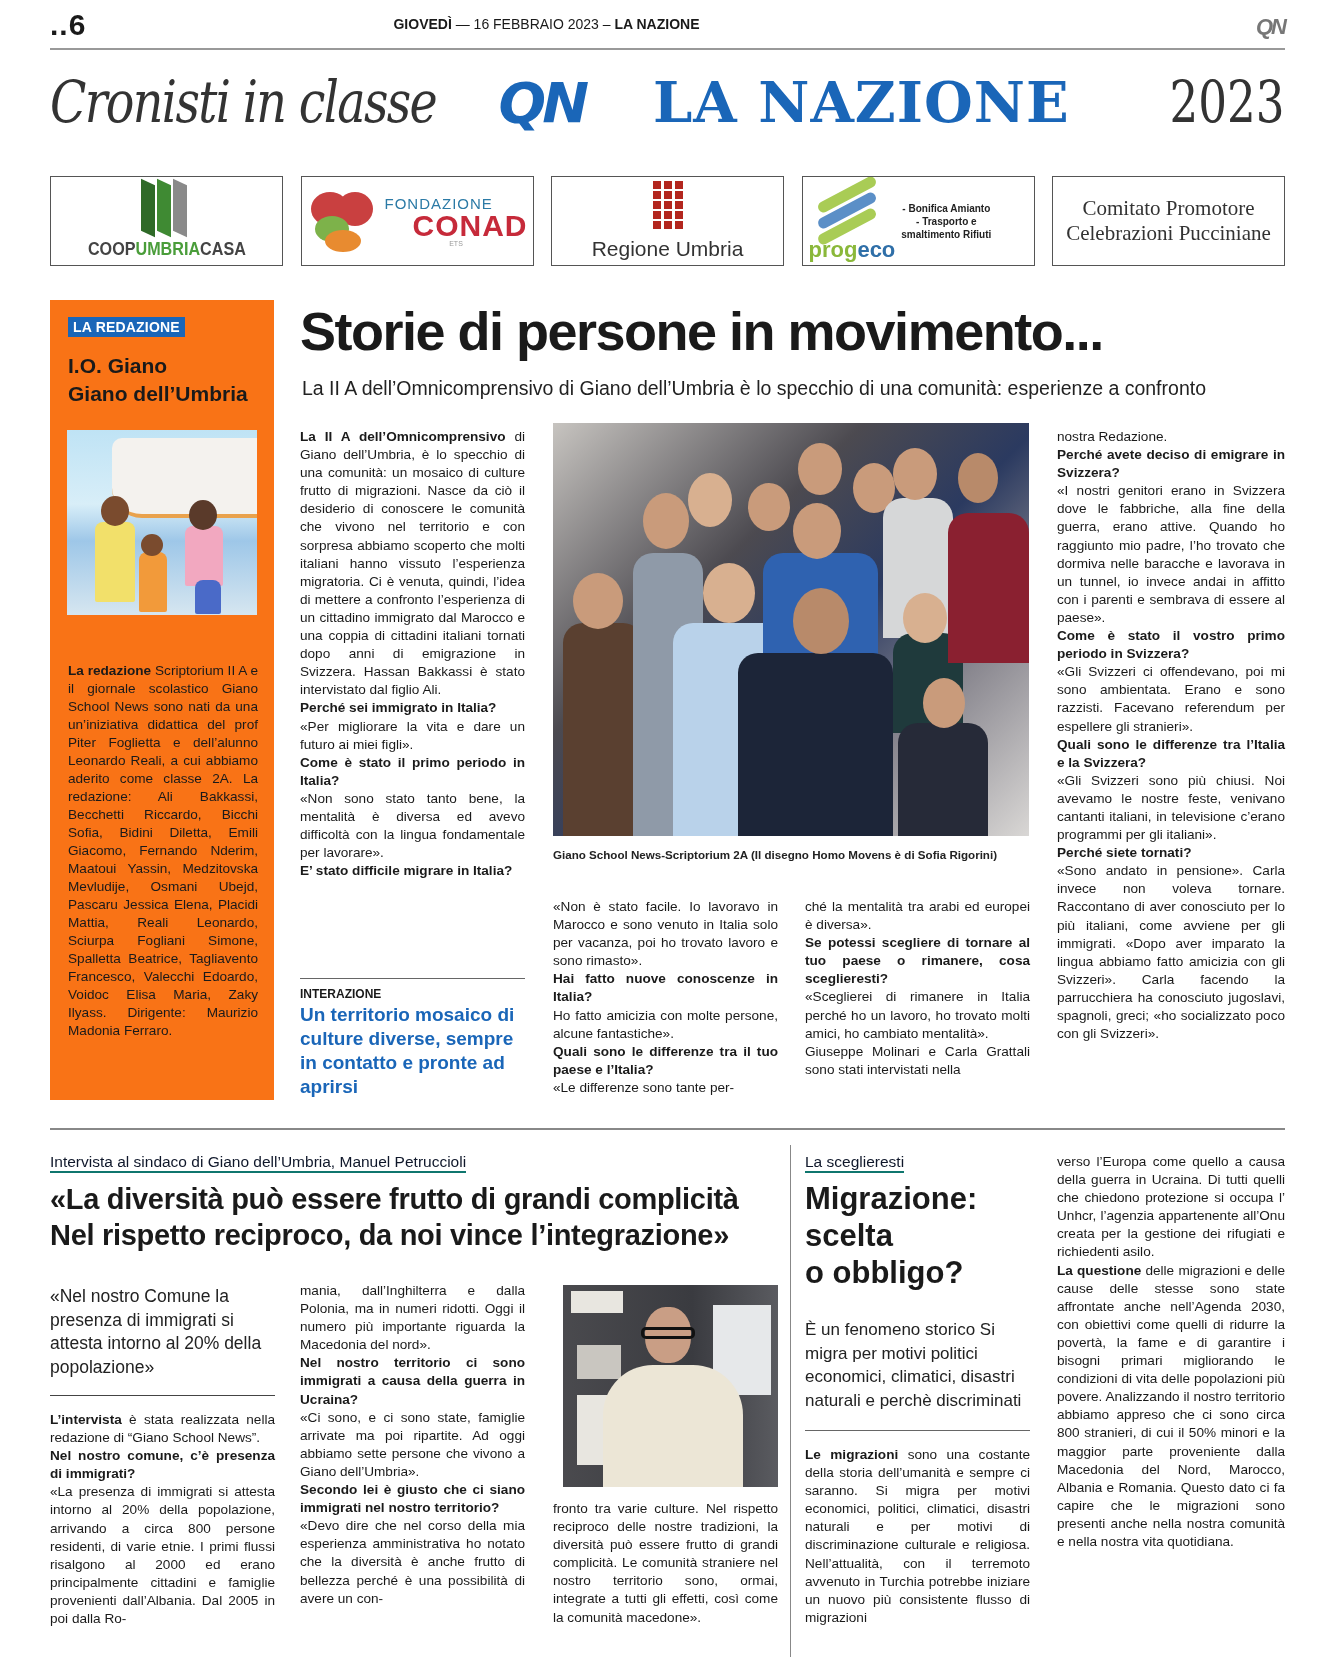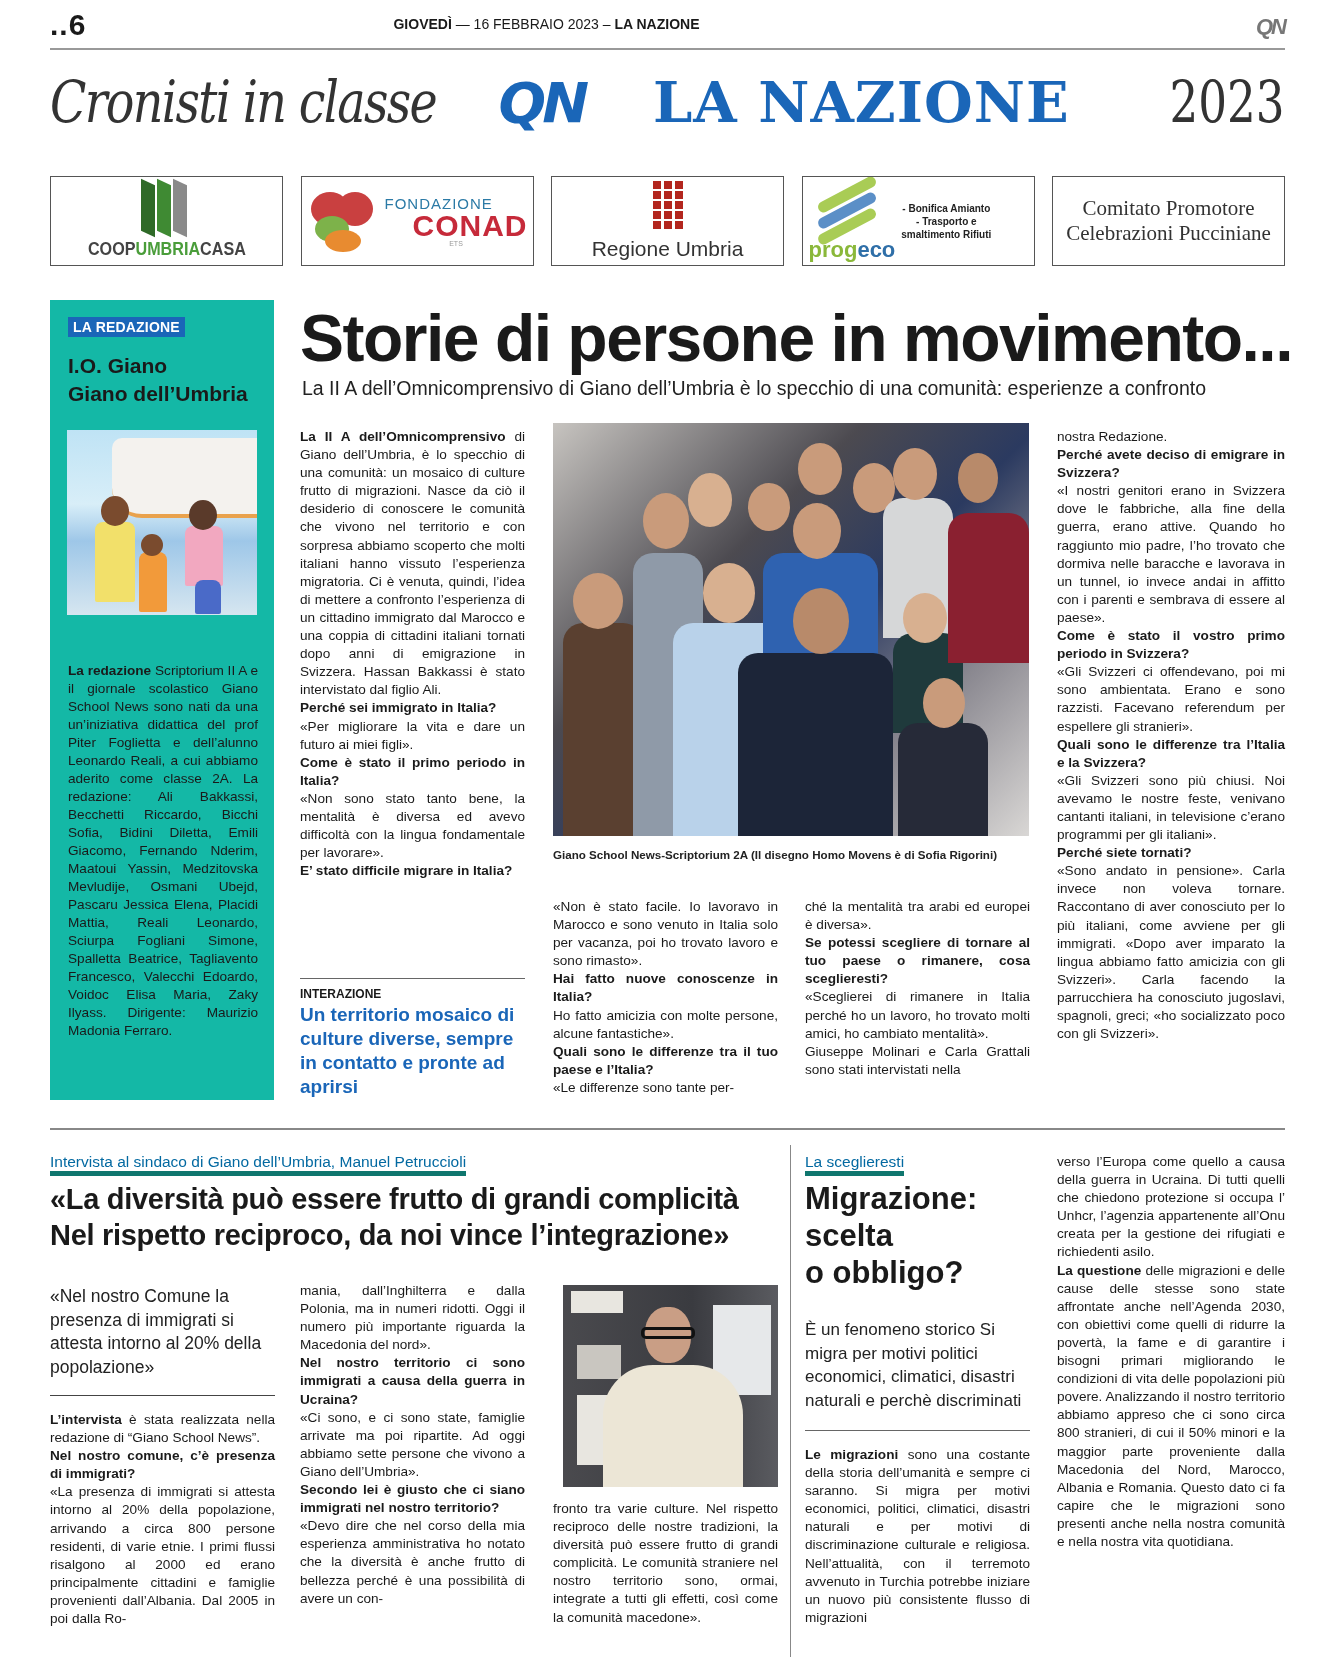--- a/index.html
+++ b/index.html
@@ -33,49 +33,49 @@
   .sp3-label { font-size: 21px; color: #333; font-family: "Liberation Sans Narrow", "Liberation Sans", sans-serif; }
   .sp4 { flex-direction: row; justify-content: flex-start; padding-left: 6px; gap: 6px; }
   .sp4-left { display: flex; flex-direction: column; align-items: flex-start; }
   .sp4-wave { width: 78px; height: 58px; position: relative; }
   .sp4-wave i { position: absolute; left: 6px; width: 64px; height: 11px; border-radius: 6px; transform: rotate(-28deg); display: block; }
   .sp4-name { font-size: 22px; font-weight: bold; color: #8ab83a; line-height: 22px; }
   .sp4-name .b { color: #2f6fa8; }
   .sp4-list { font-size: 10px; font-weight: bold; color: #222; text-align: center; line-height: 13px; font-family: "Liberation Sans Narrow", "Liberation Sans", sans-serif; }
   .sp5-text { font-family: "Liberation Serif", serif; font-size: 21px; color: #333; text-align: center; line-height: 25px; }
 
-  .sidebar { left: 50px; top: 300px; width: 224px; height: 800px; background: #14b8a6; }
+  .sidebar { left: 50px; top: 300px; width: 224px; height: 800px; background: #f97316; }
   .badge { position: absolute; left: 18px; top: 17px; background: #1a66b8; color: #fff; font-weight: bold; font-size: 14px; padding: 2px 5px; letter-spacing: 0.2px; }
   .sb-title { position: absolute; left: 18px; top: 52px; font-size: 21px; font-weight: bold; line-height: 28px; font-family: "Liberation Sans Narrow", "Liberation Sans", sans-serif; }
   .drawing { position: absolute; left: 17px; top: 130px; width: 190px; height: 185px; overflow: hidden; background: linear-gradient(#bfe3f5 0%, #d8eef8 40%, #9ec7e8 60%, #d6e6f0 100%); }
   .drawing .ship { position: absolute; left: 45px; top: 8px; width: 150px; height: 80px; background: #f4f2ee; border-radius: 10px 0 0 30px; border-bottom: 4px solid #e9a24c; }
   .drawing .fig { position: absolute; border-radius: 8px 8px 2px 2px; }
   .drawing .head { position: absolute; border-radius: 50%; background: #7a4b2e; }
   .sb-body { position: absolute; left: 18px; top: 362px; width: 190px; font-size: 13.6px; line-height: 18px; text-align: justify; }
 
-  .headline { left: 300px; top: 300px; font-size: 66px; font-weight: bold; font-family: "Liberation Sans", sans-serif; letter-spacing: -1.5px; white-space: nowrap; }
+  .headline { left: 300px; top: 300px; font-size: 54px; font-weight: bold; font-family: "Liberation Sans", sans-serif; letter-spacing: -1.5px; white-space: nowrap; }
   .subhead { left: 302px; top: 377px; font-size: 19.5px; color: #222; font-family: "Liberation Sans Narrow", "Liberation Sans", sans-serif; white-space: nowrap; }
 
   .col { font-size: 13.6px; line-height: 18.1px; text-align: justify; hyphens: manual; }
   .col b { font-weight: bold; }
   .c1 { left: 300px; top: 428px; width: 225px; }
   .inter-rule { left: 300px; top: 978px; width: 225px; height: 1px; background: #666; }
   .inter-kicker { left: 300px; top: 987px; font-size: 12px; font-weight: bold; }
   .inter-title { left: 300px; top: 1003px; width: 225px; font-size: 19px; font-weight: bold; color: #1a66b8; line-height: 24px; }
 
   .photo { left: 553px; top: 423px; width: 476px; height: 413px; background: linear-gradient(135deg, #c7c4c0 0%, #4c4a50 35%, #2b3a60 55%, #8a8890 75%, #d9d7d5 100%); overflow: hidden; }
   .photo .kid { position: absolute; border-radius: 50%; background: #c99b7b; }
   .photo .shirt { position: absolute; border-radius: 20px 20px 0 0; }
   .photo-caption { left: 553px; top: 848px; font-size: 11.6px; font-weight: bold; color: #222; white-space: nowrap; }
   .c2 { left: 553px; top: 898px; width: 225px; }
   .c3 { left: 805px; top: 898px; width: 225px; }
   .c4 { left: 1057px; top: 428px; width: 228px; }
 
   .mid-rule { left: 50px; top: 1128px; width: 1235px; height: 2px; background: #888; }
-  .kick-blue { font-size: 15.5px; color: #0369a1; border-bottom: 5px solid #0f766e; font-family: "Liberation Sans Narrow", "Liberation Sans", sans-serif; white-space: nowrap; }
+  .kick-blue { font-size: 15.5px; color: #0f172a; border-bottom: 2px solid #0f766e; font-family: "Liberation Sans Narrow", "Liberation Sans", sans-serif; white-space: nowrap; }
   .k1 { left: 50px; top: 1153px; }
   .big-quote { left: 50px; top: 1181px; width: 740px; font-size: 29px; font-weight: bold; line-height: 36px; font-family: "Liberation Sans Narrow", "Liberation Sans", sans-serif; letter-spacing: -0.3px; white-space: nowrap; }
   .pull { left: 50px; top: 1285px; width: 215px; font-size: 17.5px; line-height: 23.5px; color: #222; }
   .pull-rule { left: 50px; top: 1395px; width: 225px; height: 1px; background: #444; }
   .c5 { left: 50px; top: 1411px; width: 225px; }
   .c6 { left: 300px; top: 1282px; width: 225px; }
   .mayor { left: 563px; top: 1285px; width: 215px; height: 202px; background: linear-gradient(90deg, #4a4a4e 0%, #3a3b40 60%, #5a5b60 100%); overflow: hidden; }
   .mayor .poster { position: absolute; background: #e8e6e0; }
   .mayor .head { position: absolute; left: 82px; top: 22px; width: 46px; height: 56px; border-radius: 45%; background: #c99e85; }
   .mayor .glasses { position: absolute; left: 78px; top: 42px; width: 54px; height: 12px; border: 3px solid #111; border-radius: 5px; }

